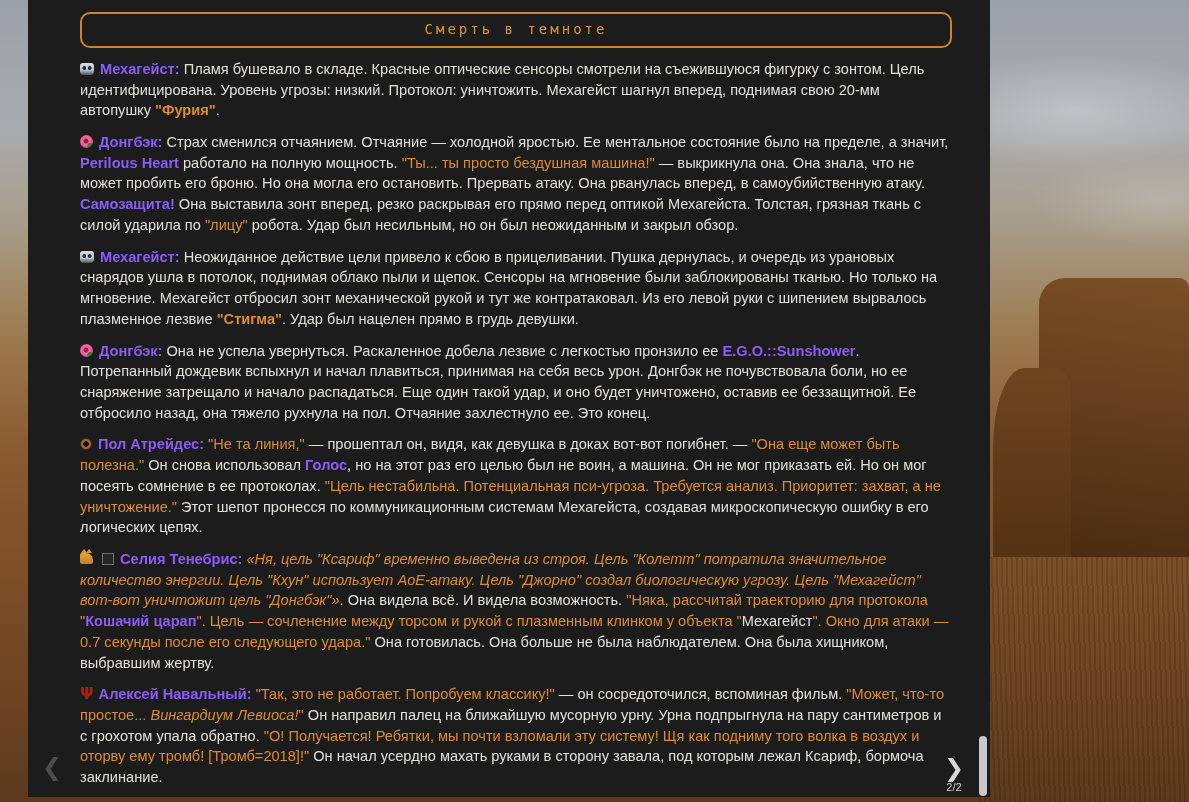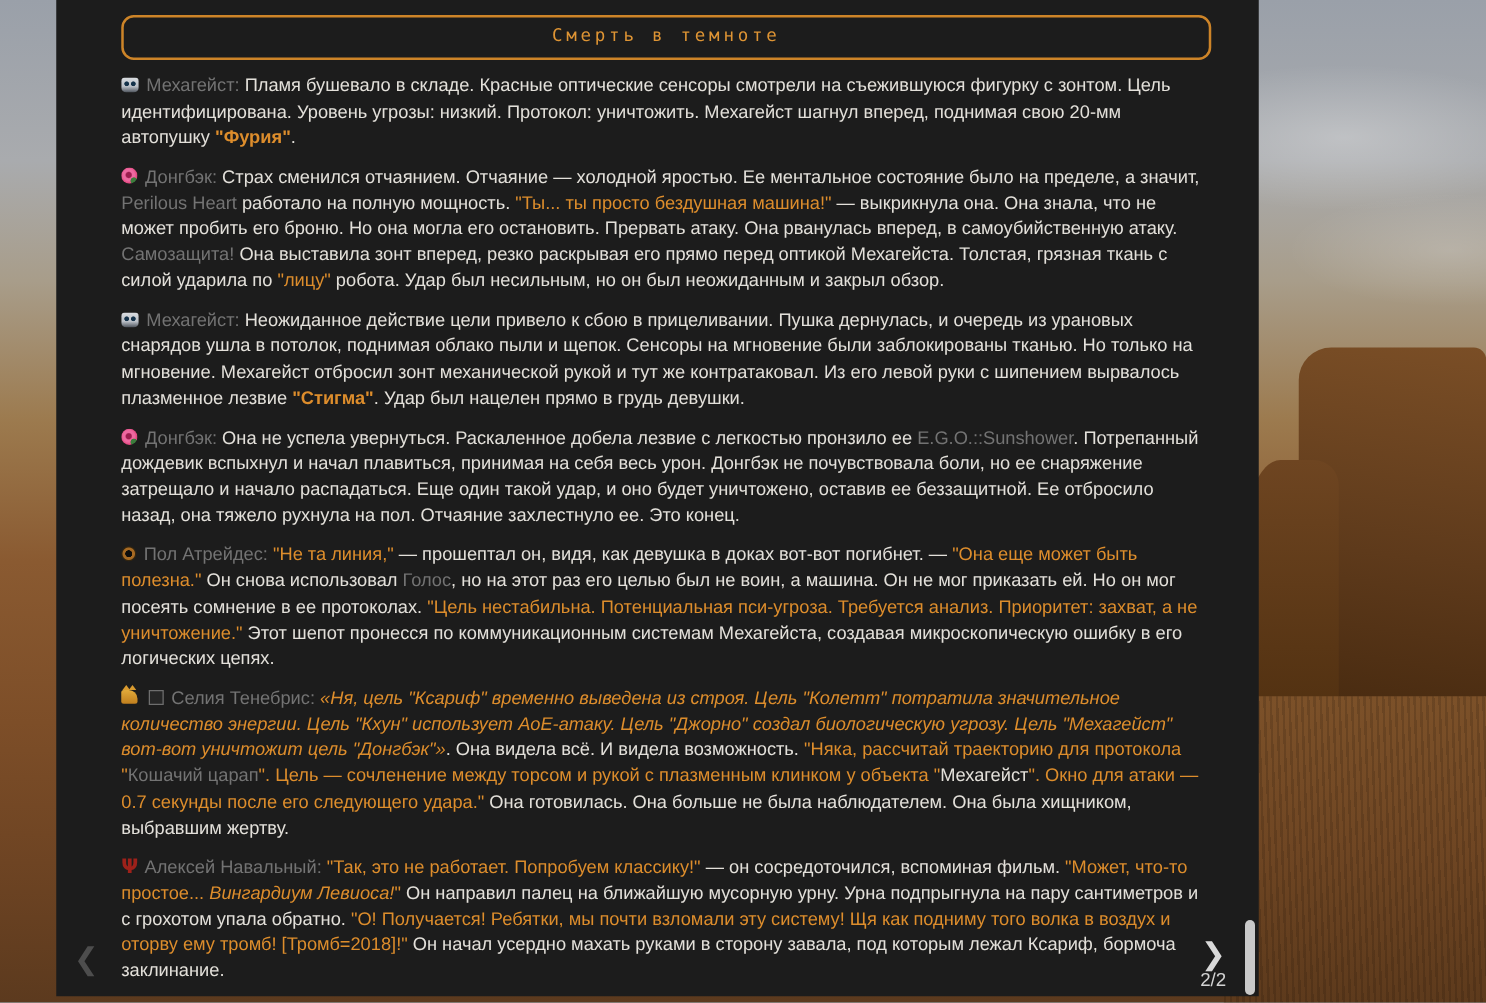--- a/index.html
+++ b/index.html
@@ -22,36 +22,36 @@
     border-radius:40% 20px 0 0; }
   .field { position:absolute; right:0; bottom:0; width:210px; height:245px;
     background:
       repeating-linear-gradient(88deg, rgba(20,10,2,.16) 0 2px, transparent 2px 5px),
       linear-gradient(180deg,#7c5129 0%, #6f4623 50%, #5d3a1c 100%);
   }
 
   
   .panel {
     position:absolute; left:28px; top:0; width:962px; height:797px;
-    background:#1c1c1c; color:#e3e0da; overflow:hidden;margin-left:17px;
+    background:#1c1c1c; color:#e3e0da; overflow:hidden;
   }
   .content { padding:10px 38px 6px 52px; font-size:14.6px; line-height:1.42; }
 
   .header-box {
     border:2px solid #cd8428; border-radius:10px;
     margin:2px 0 10px 0; padding:5px 10px 6px; text-align:center;
   }
   .header-box .hdr {
     font-family:"DejaVu Sans Mono", monospace; font-size:14px;
     letter-spacing:3px; color:#de9434;
   }
 
   p.para { margin:11px 0; }
   .seg-n { color:#e3e0da; }
-  .seg-b { color:#737373; font-weight:normal; }
+  .seg-b { color:#8b5cf6; font-weight:bold; }
   .seg-o { color:#dd8d2c; }
   .seg-oi { color:#dd8d2c; font-style:italic; }
   .seg-bo { color:#dd8d2c; font-weight:bold; }
 
   
   .pic { display:inline-block; vertical-align:-1px; margin-right:6px; }
   .ic-robot { width:14px; height:12px; border-radius:3px 3px 4px 4px;
     background:
       radial-gradient(circle at 31% 42%, #14324a 1.6px, transparent 2.2px),
       radial-gradient(circle at 69% 42%, #14324a 1.6px, transparent 2.2px),
@@ -74,21 +74,21 @@
     margin-left:3px; }
   .ic-psi { color:#9e211a; font-weight:bold; font-size:16px; line-height:1;
     font-family:"DejaVu Sans", sans-serif; margin-right:5px; }
 
   
   .nav-prev { position:absolute; left:14px; bottom:16px; font-size:24px; color:#4d4d4d;
     font-weight:bold; cursor:pointer; font-family:"DejaVu Sans", sans-serif; }
   .nav-next-wrap { position:absolute; right:26px; bottom:4px; text-align:center; }
   .nav-next { font-size:24px; color:#d9d9d9; font-weight:bold; cursor:pointer;
     font-family:"DejaVu Sans", sans-serif; line-height:1; }
-  .page-ind { font-size:15px; color:#d3d3d3; margin-top:1px; }
+  .page-ind { font-size:11px; color:#d3d3d3; margin-top:1px; }
 
   .scrollbar-track { position:absolute; right:3px; top:0; width:9px; height:100%; }
   .scrollbar-thumb { position:absolute; right:0; bottom:1px; width:8px; height:60px;
     background:#c9c9c9; border-radius:4px; }
 </style>
 </head>
 <body>
 
 <div class="backdrop">
   <div class="rock-far"></div>

